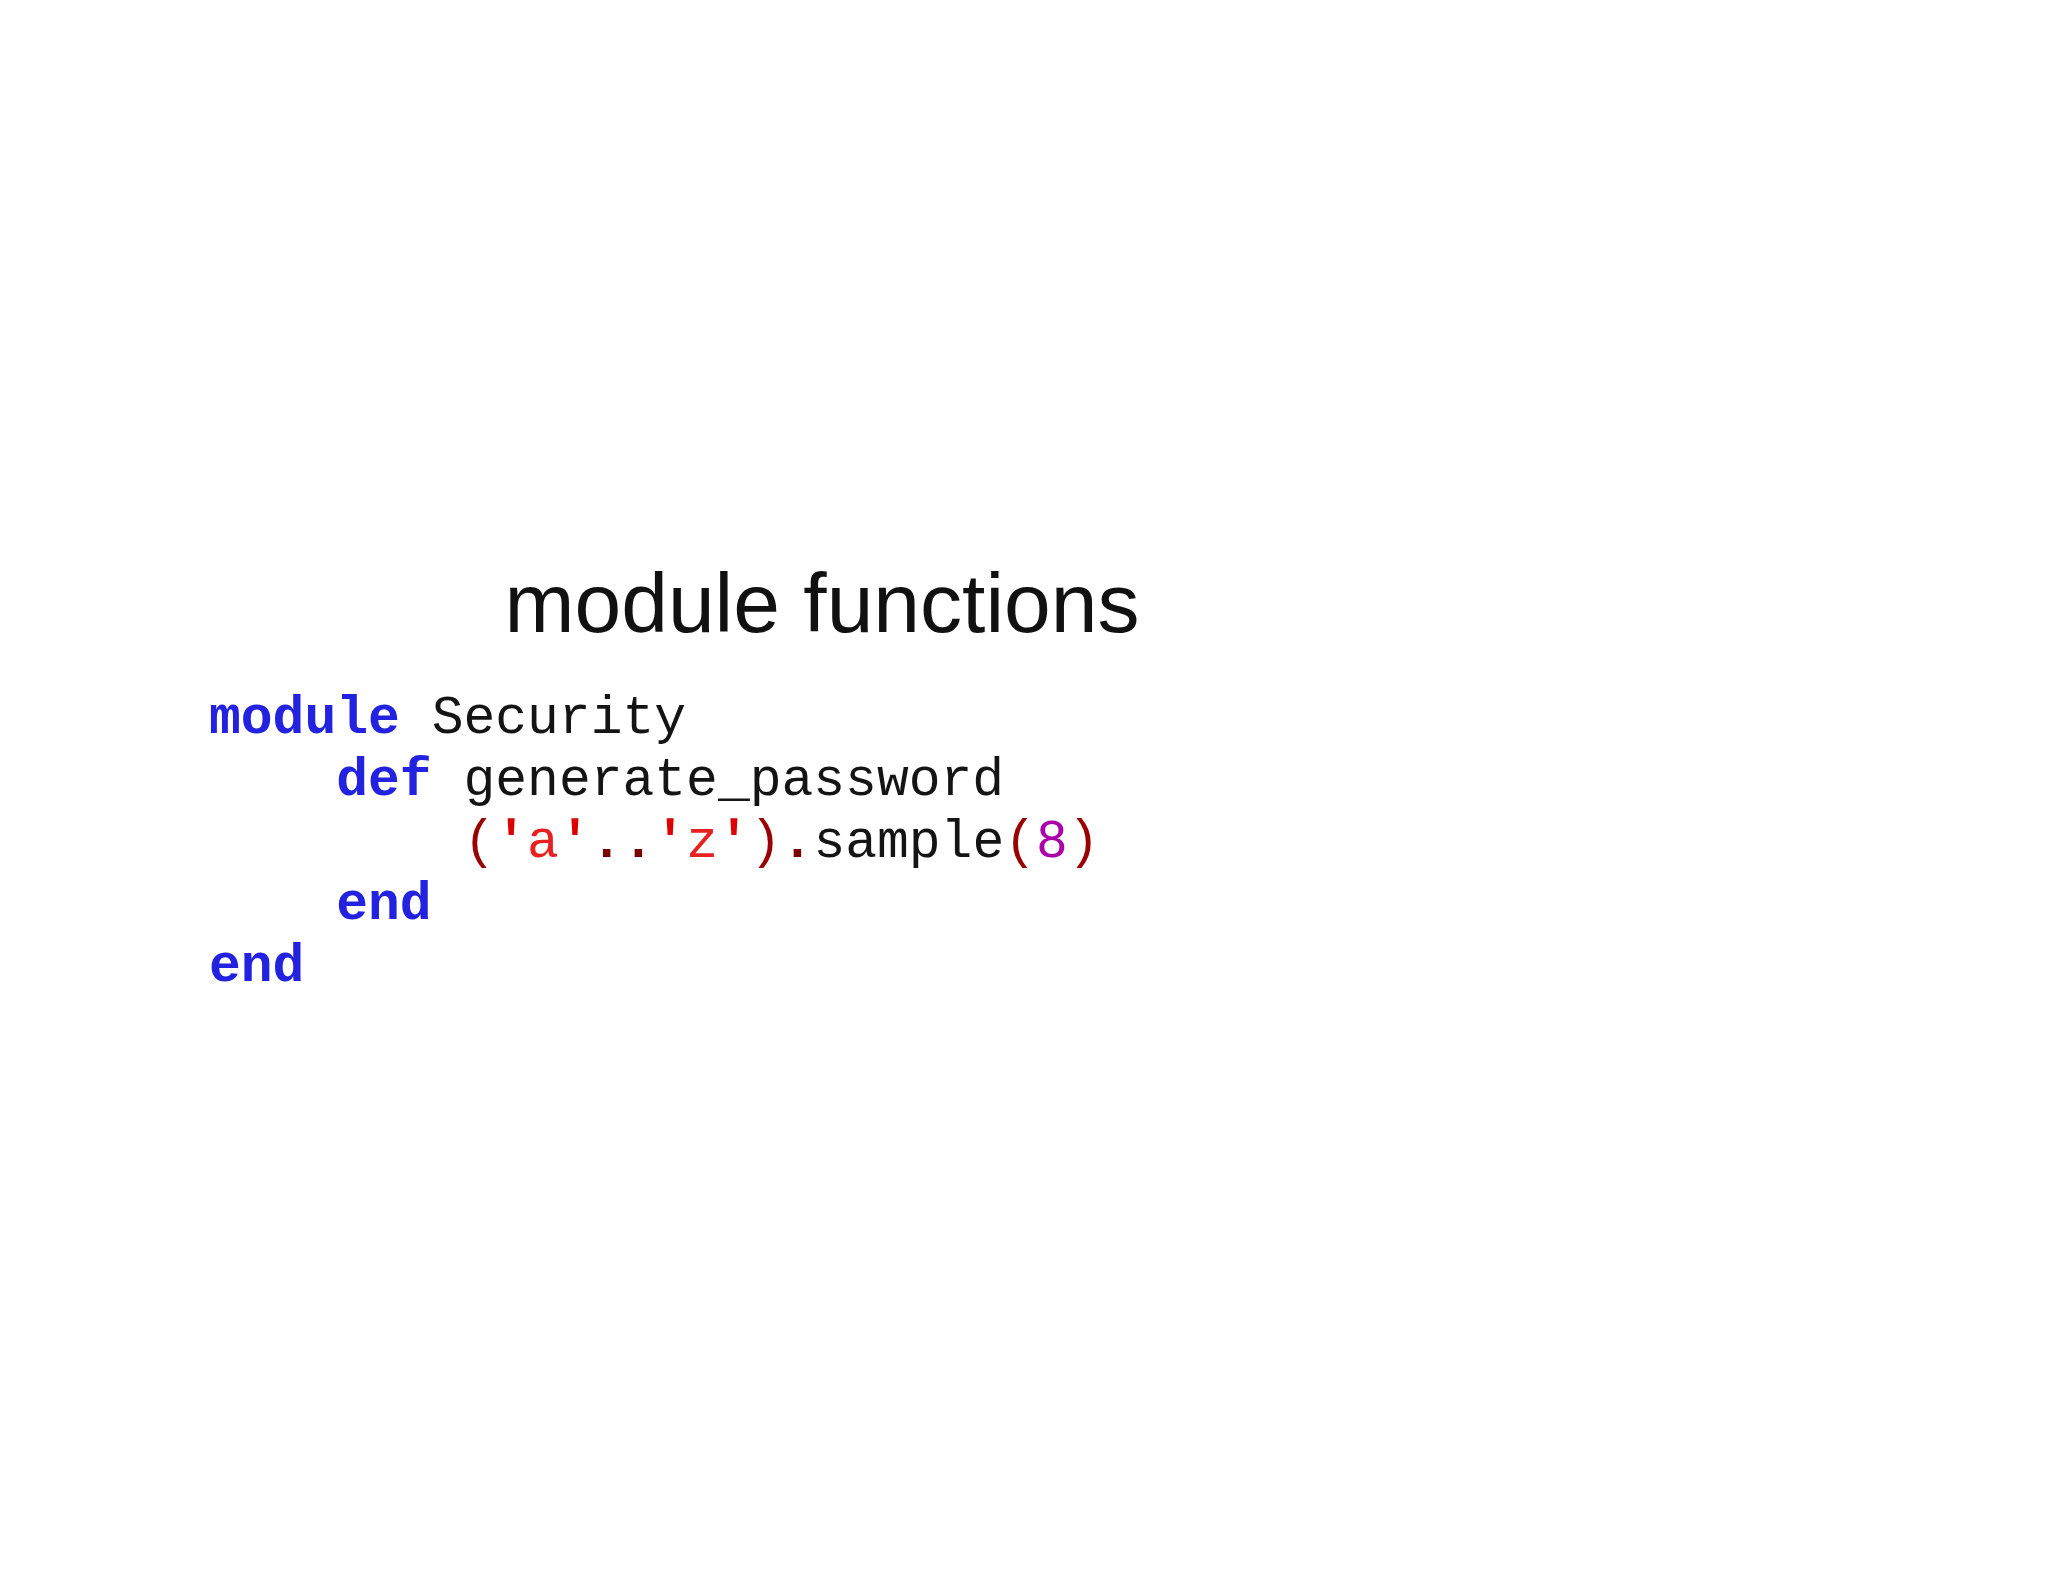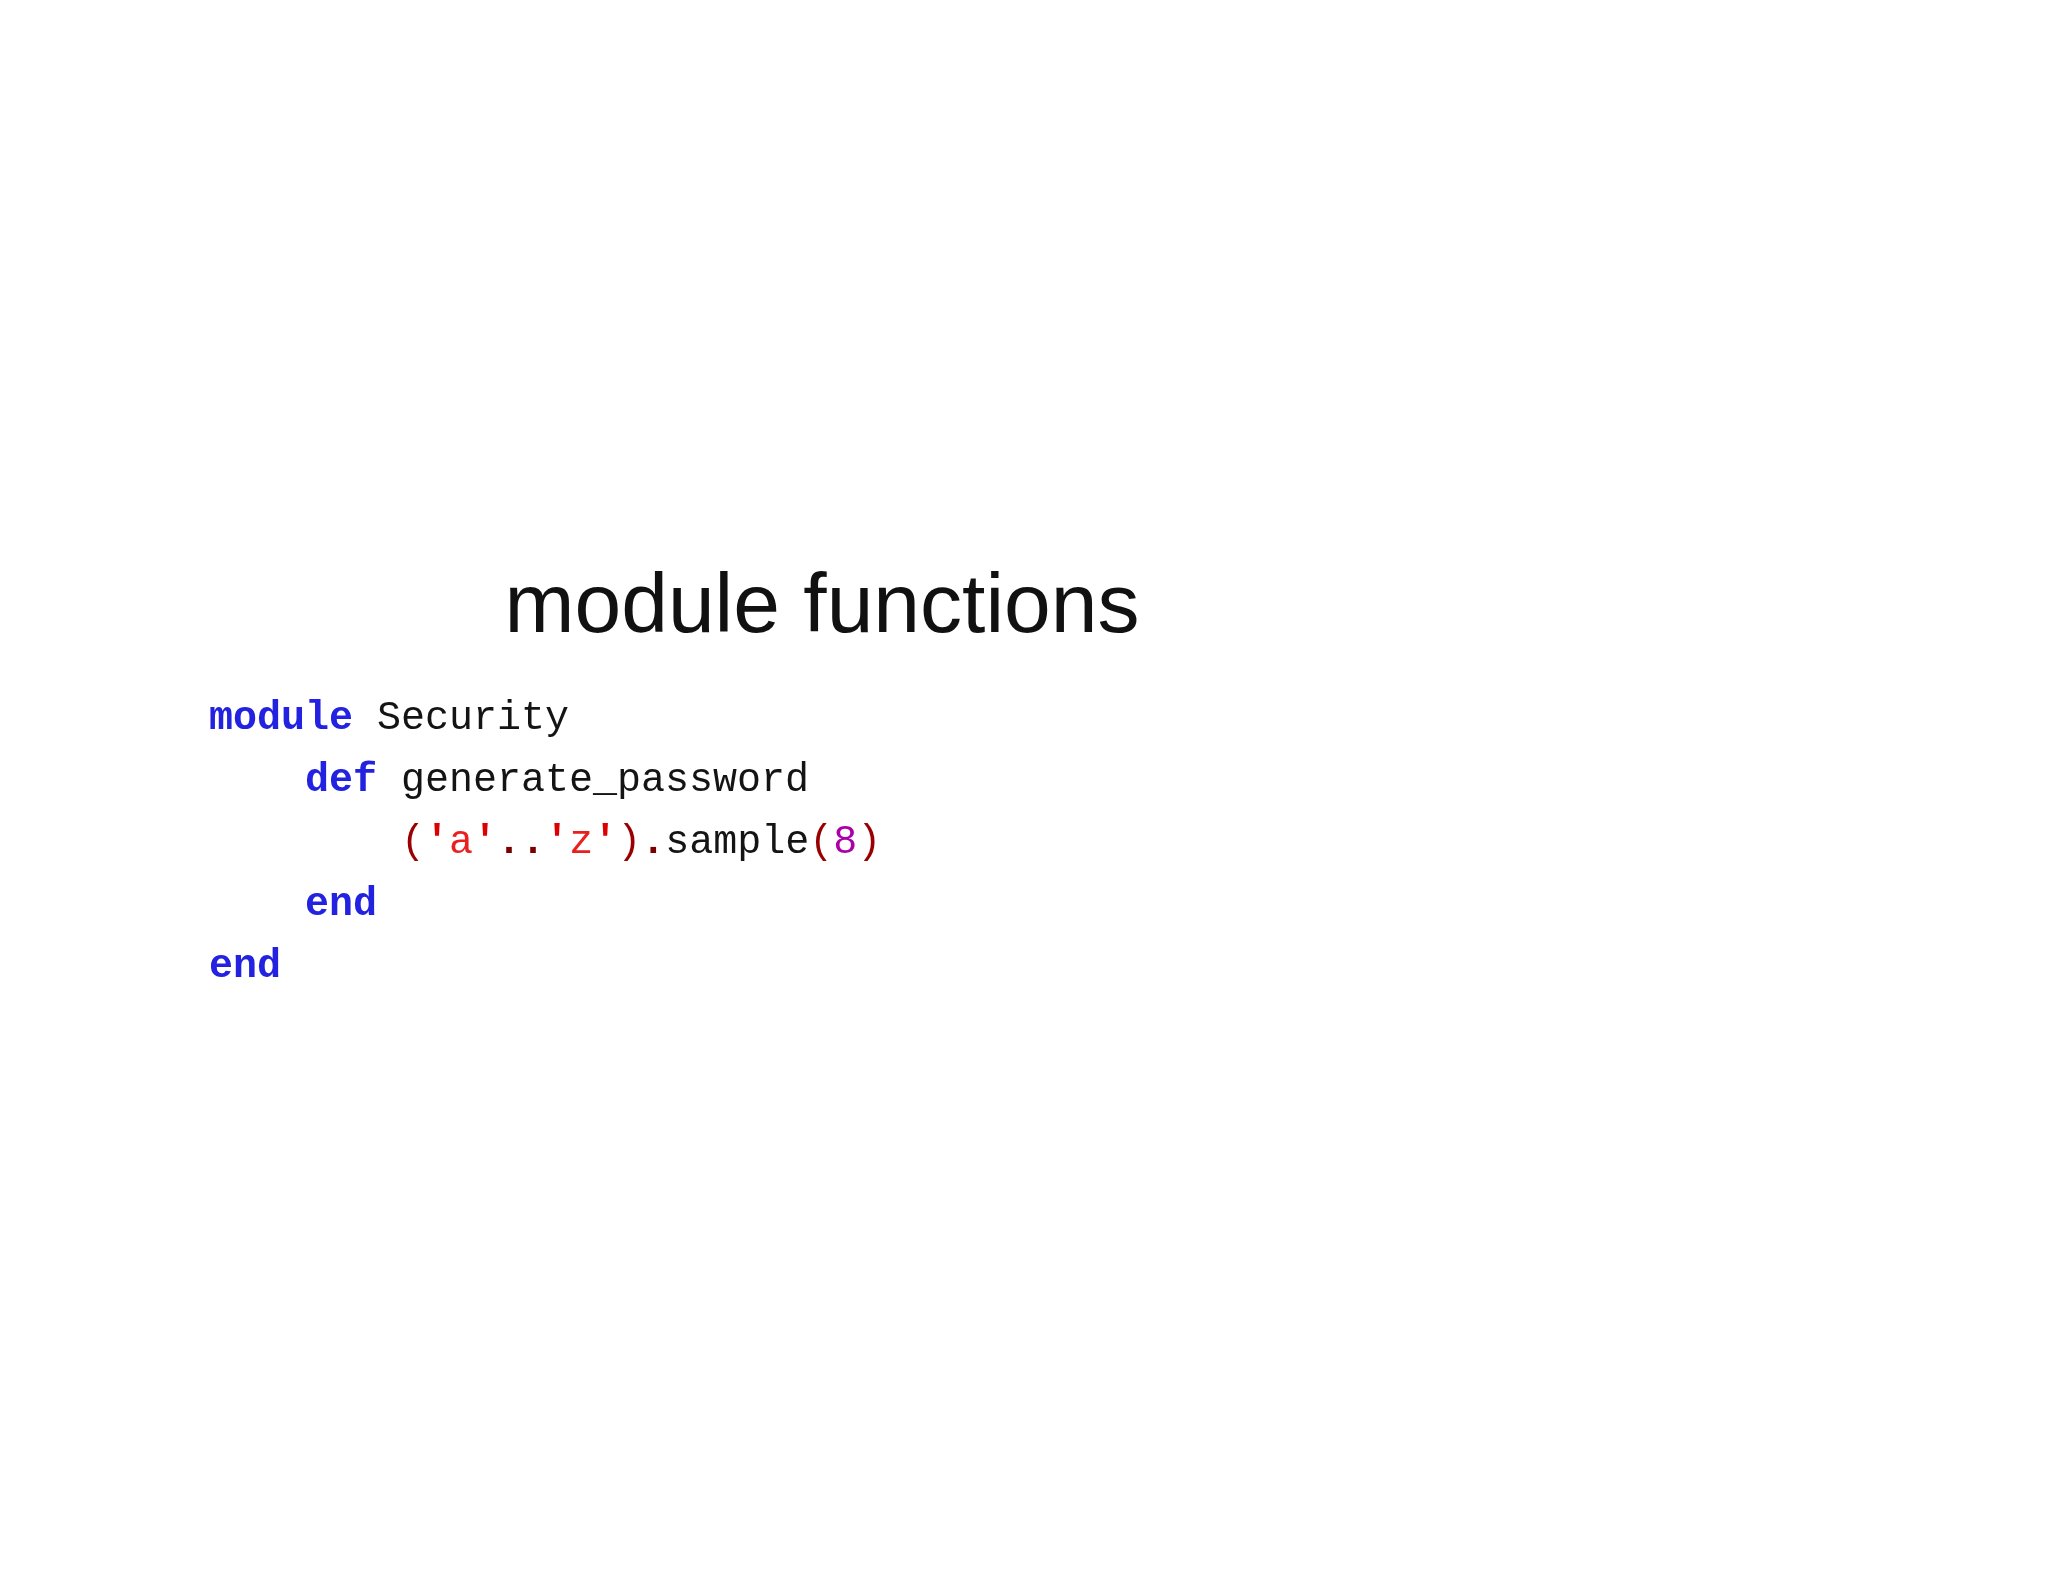--- a/index.html
+++ b/index.html
@@ -30,21 +30,21 @@
     line-height: 1.0;
     color: var(--title_text, #111111);
     letter-spacing: 0px;
   }
   .code {
     position: absolute;
     left: 209px;
     top: 688px;
     margin: 0;
     font-family: "Liberation Mono", monospace;
-    font-size: 40px;
+    font-size: 53px;
     line-height: 62px;
     white-space: pre;
     color: var(--plain, #141414);
   }
   .code div {
     height: 62px;
   }
   .tok-keyword  { color: var(--keyword, #2222e0); font-weight: bold; }
   .tok-plain    { color: var(--plain, #141414); }
   .tok-paren    { color: var(--paren, #990000); }

